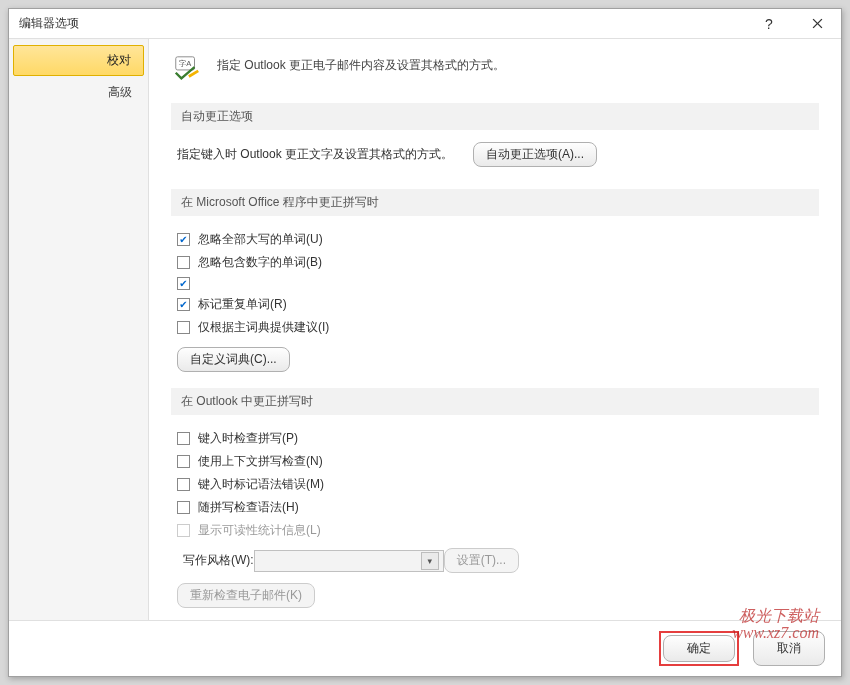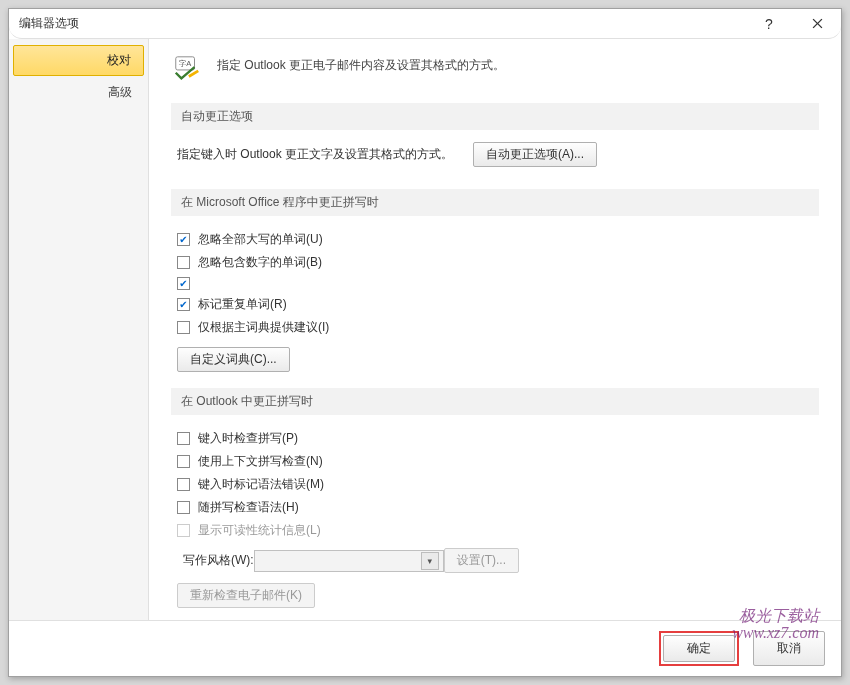--- a/index.html
+++ b/index.html
@@ -19,21 +19,20 @@
     box-shadow: 1px 2px 6px rgba(0,0,0,0.25);
     display: flex;
     flex-direction: column;
   }
   .titlebar {
     height: 30px;
     display: flex;
     align-items: center;
     padding: 0 0 0 10px;
     border-bottom: 1px solid #e0e0e0;
-    border-radius: 13px;
   }
   .titlebar .title {
     flex: 1;
     font-size: 12px;
   }
   .titlebar .tbtn {
     width: 48px;
     height: 30px;
     display: flex;
     justify-content: center;
@@ -97,21 +96,21 @@
     align-items: center;
     gap: 20px;
     padding: 0 6px 14px 6px;
   }
   .btn {
     background: linear-gradient(to bottom, #fefefe, #eaeaea);
     border: 1px solid #b0b0b0;
     padding: 3px 12px;
     font-size: 12px;
     color: #333;
-    border-radius: 2px;
+    border-radius: 8px;
   }
   .btn.disabled {
     color: #999;
     border-color: #ccc;
     background: #f4f4f4;
   }
   .checklist {
     padding: 0 6px 8px 6px;
   }
   .check-row {
@@ -164,21 +163,21 @@
   .footer .btn { min-width: 72px; padding: 4px 14px; }
   .ok-highlight {
     border: 2px solid #e53e3e;
     padding: 2px;
     display: inline-block;
   }
   .watermark {
     position: absolute;
     right: 22px;
     bottom: 34px;
-    color: #701a75;
+    color: #b91c1c;
     font-size: 16px;
     font-style: italic;
     font-family: "Segoe Script", cursive;
     opacity: 0.7;
     text-align: right;
     line-height: 1.1;
     pointer-events: none;
   }
   .dialog { position: relative; }
 </style>

